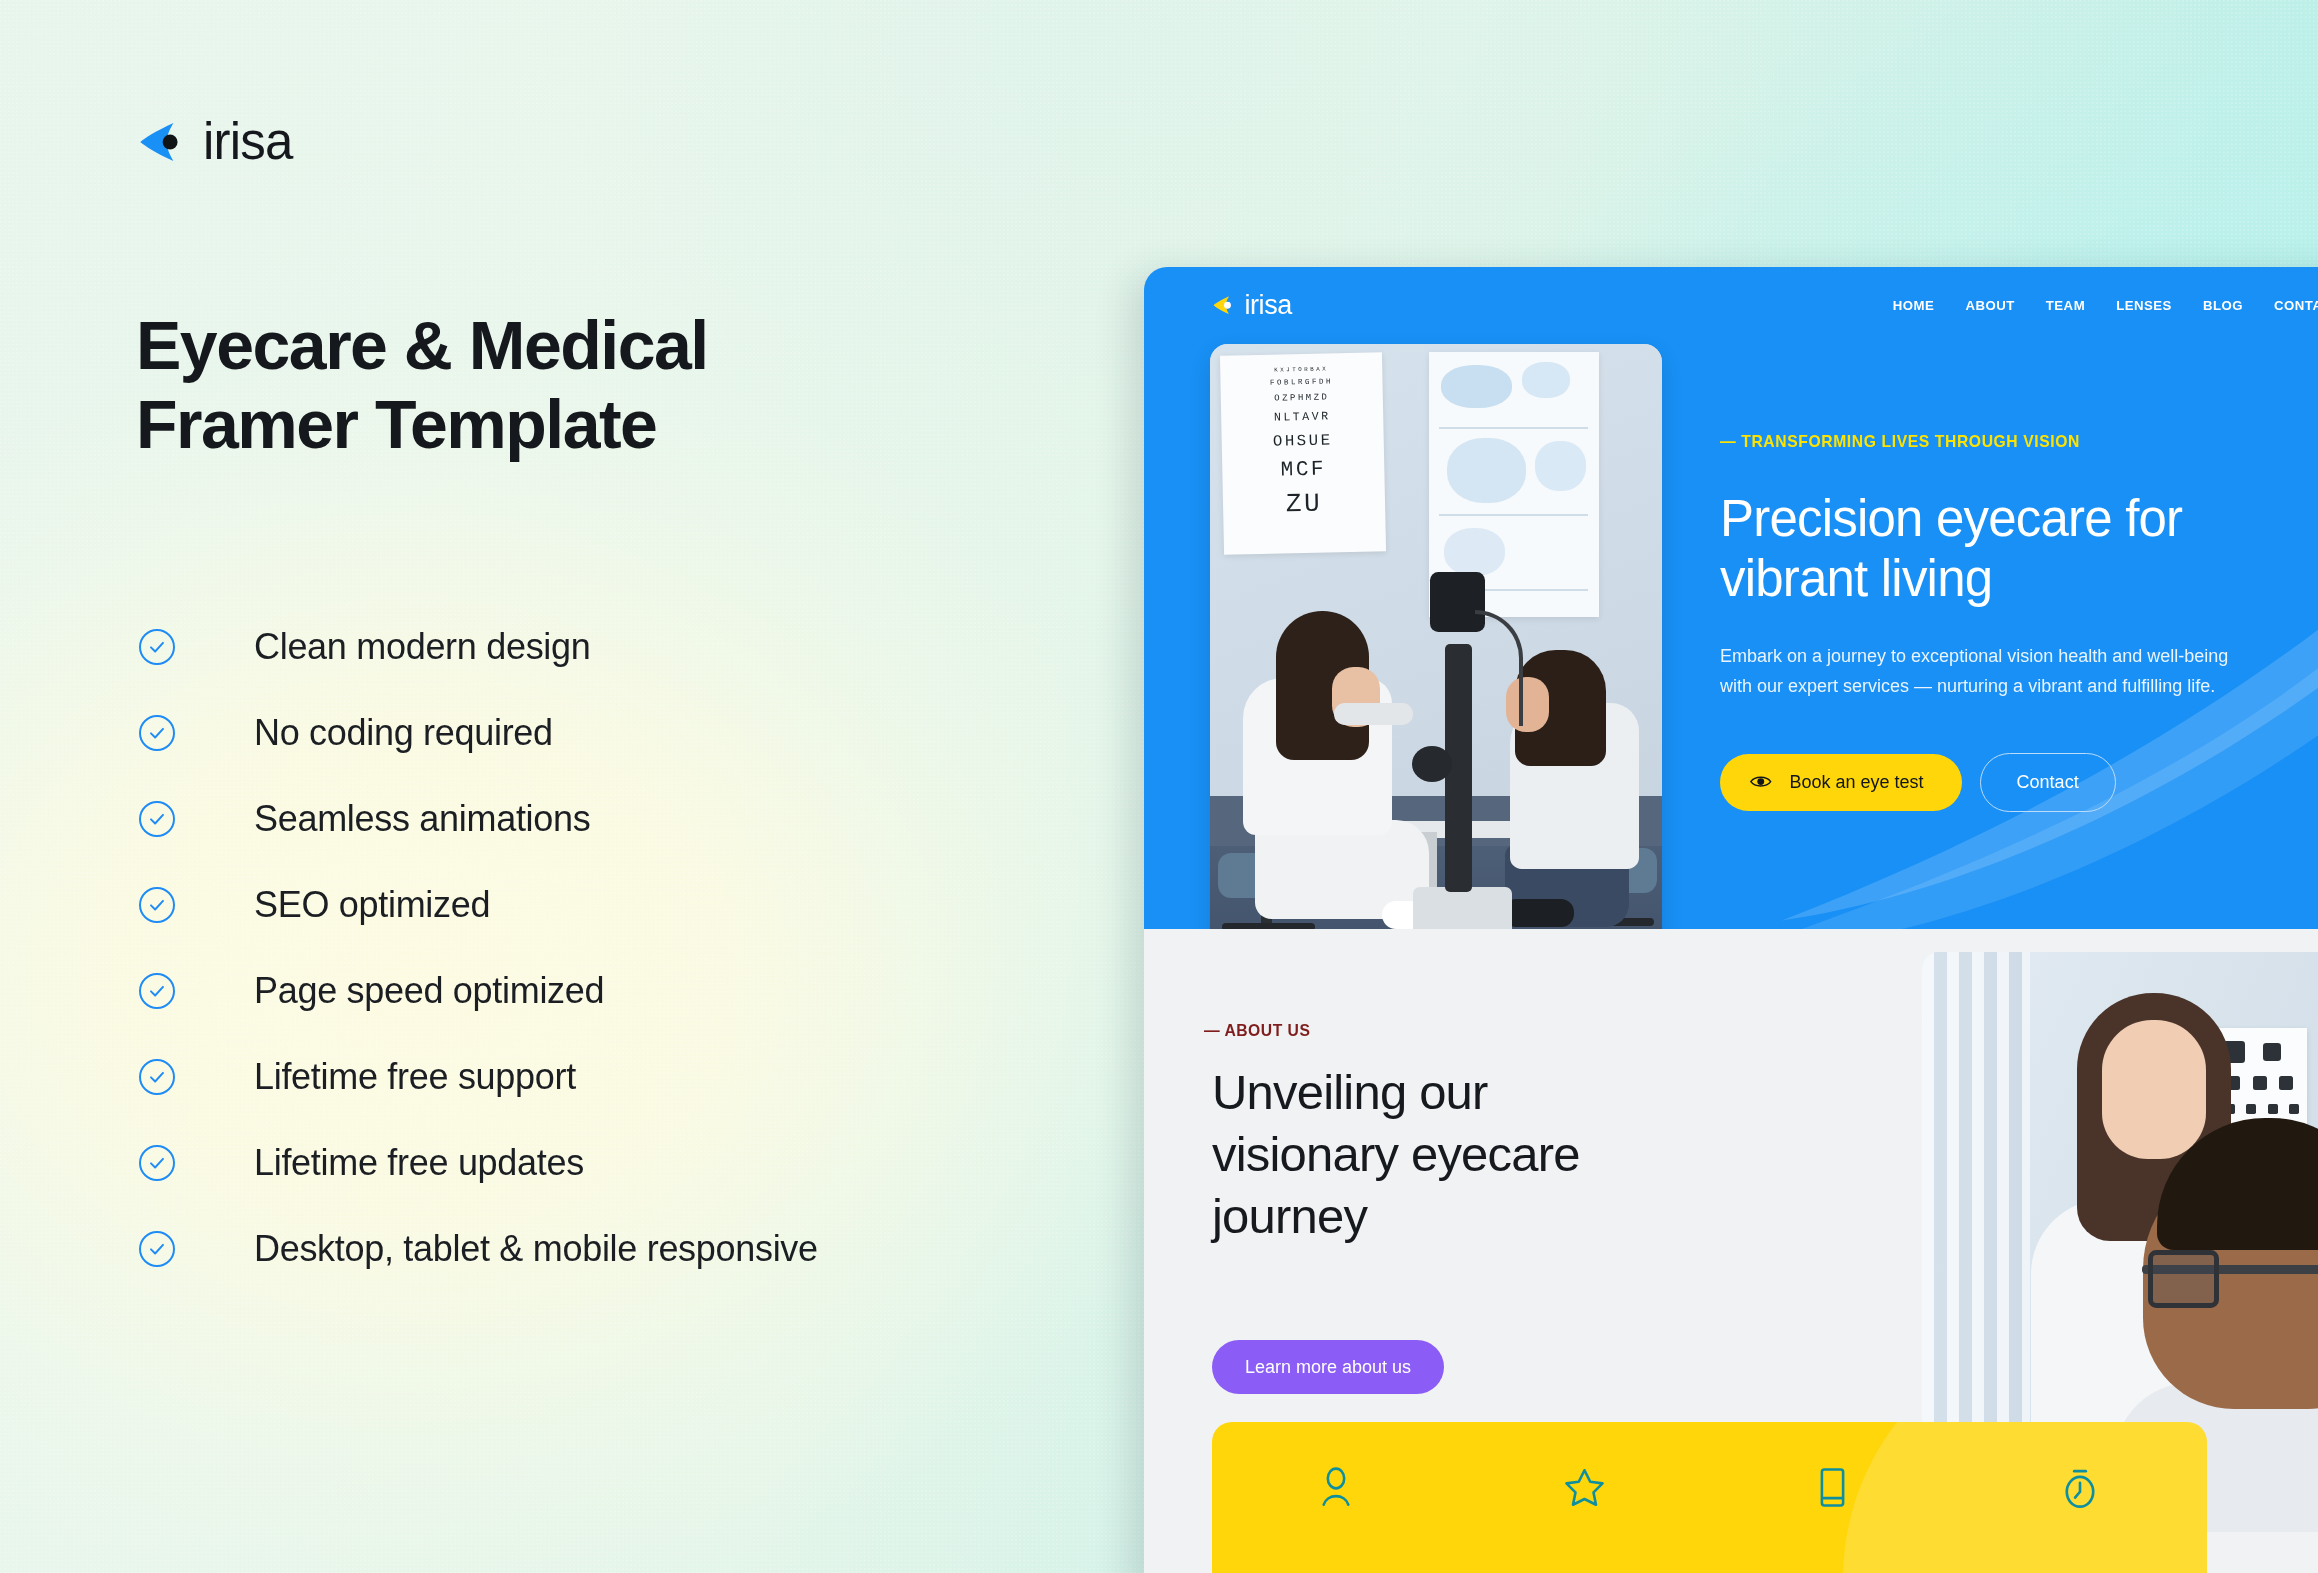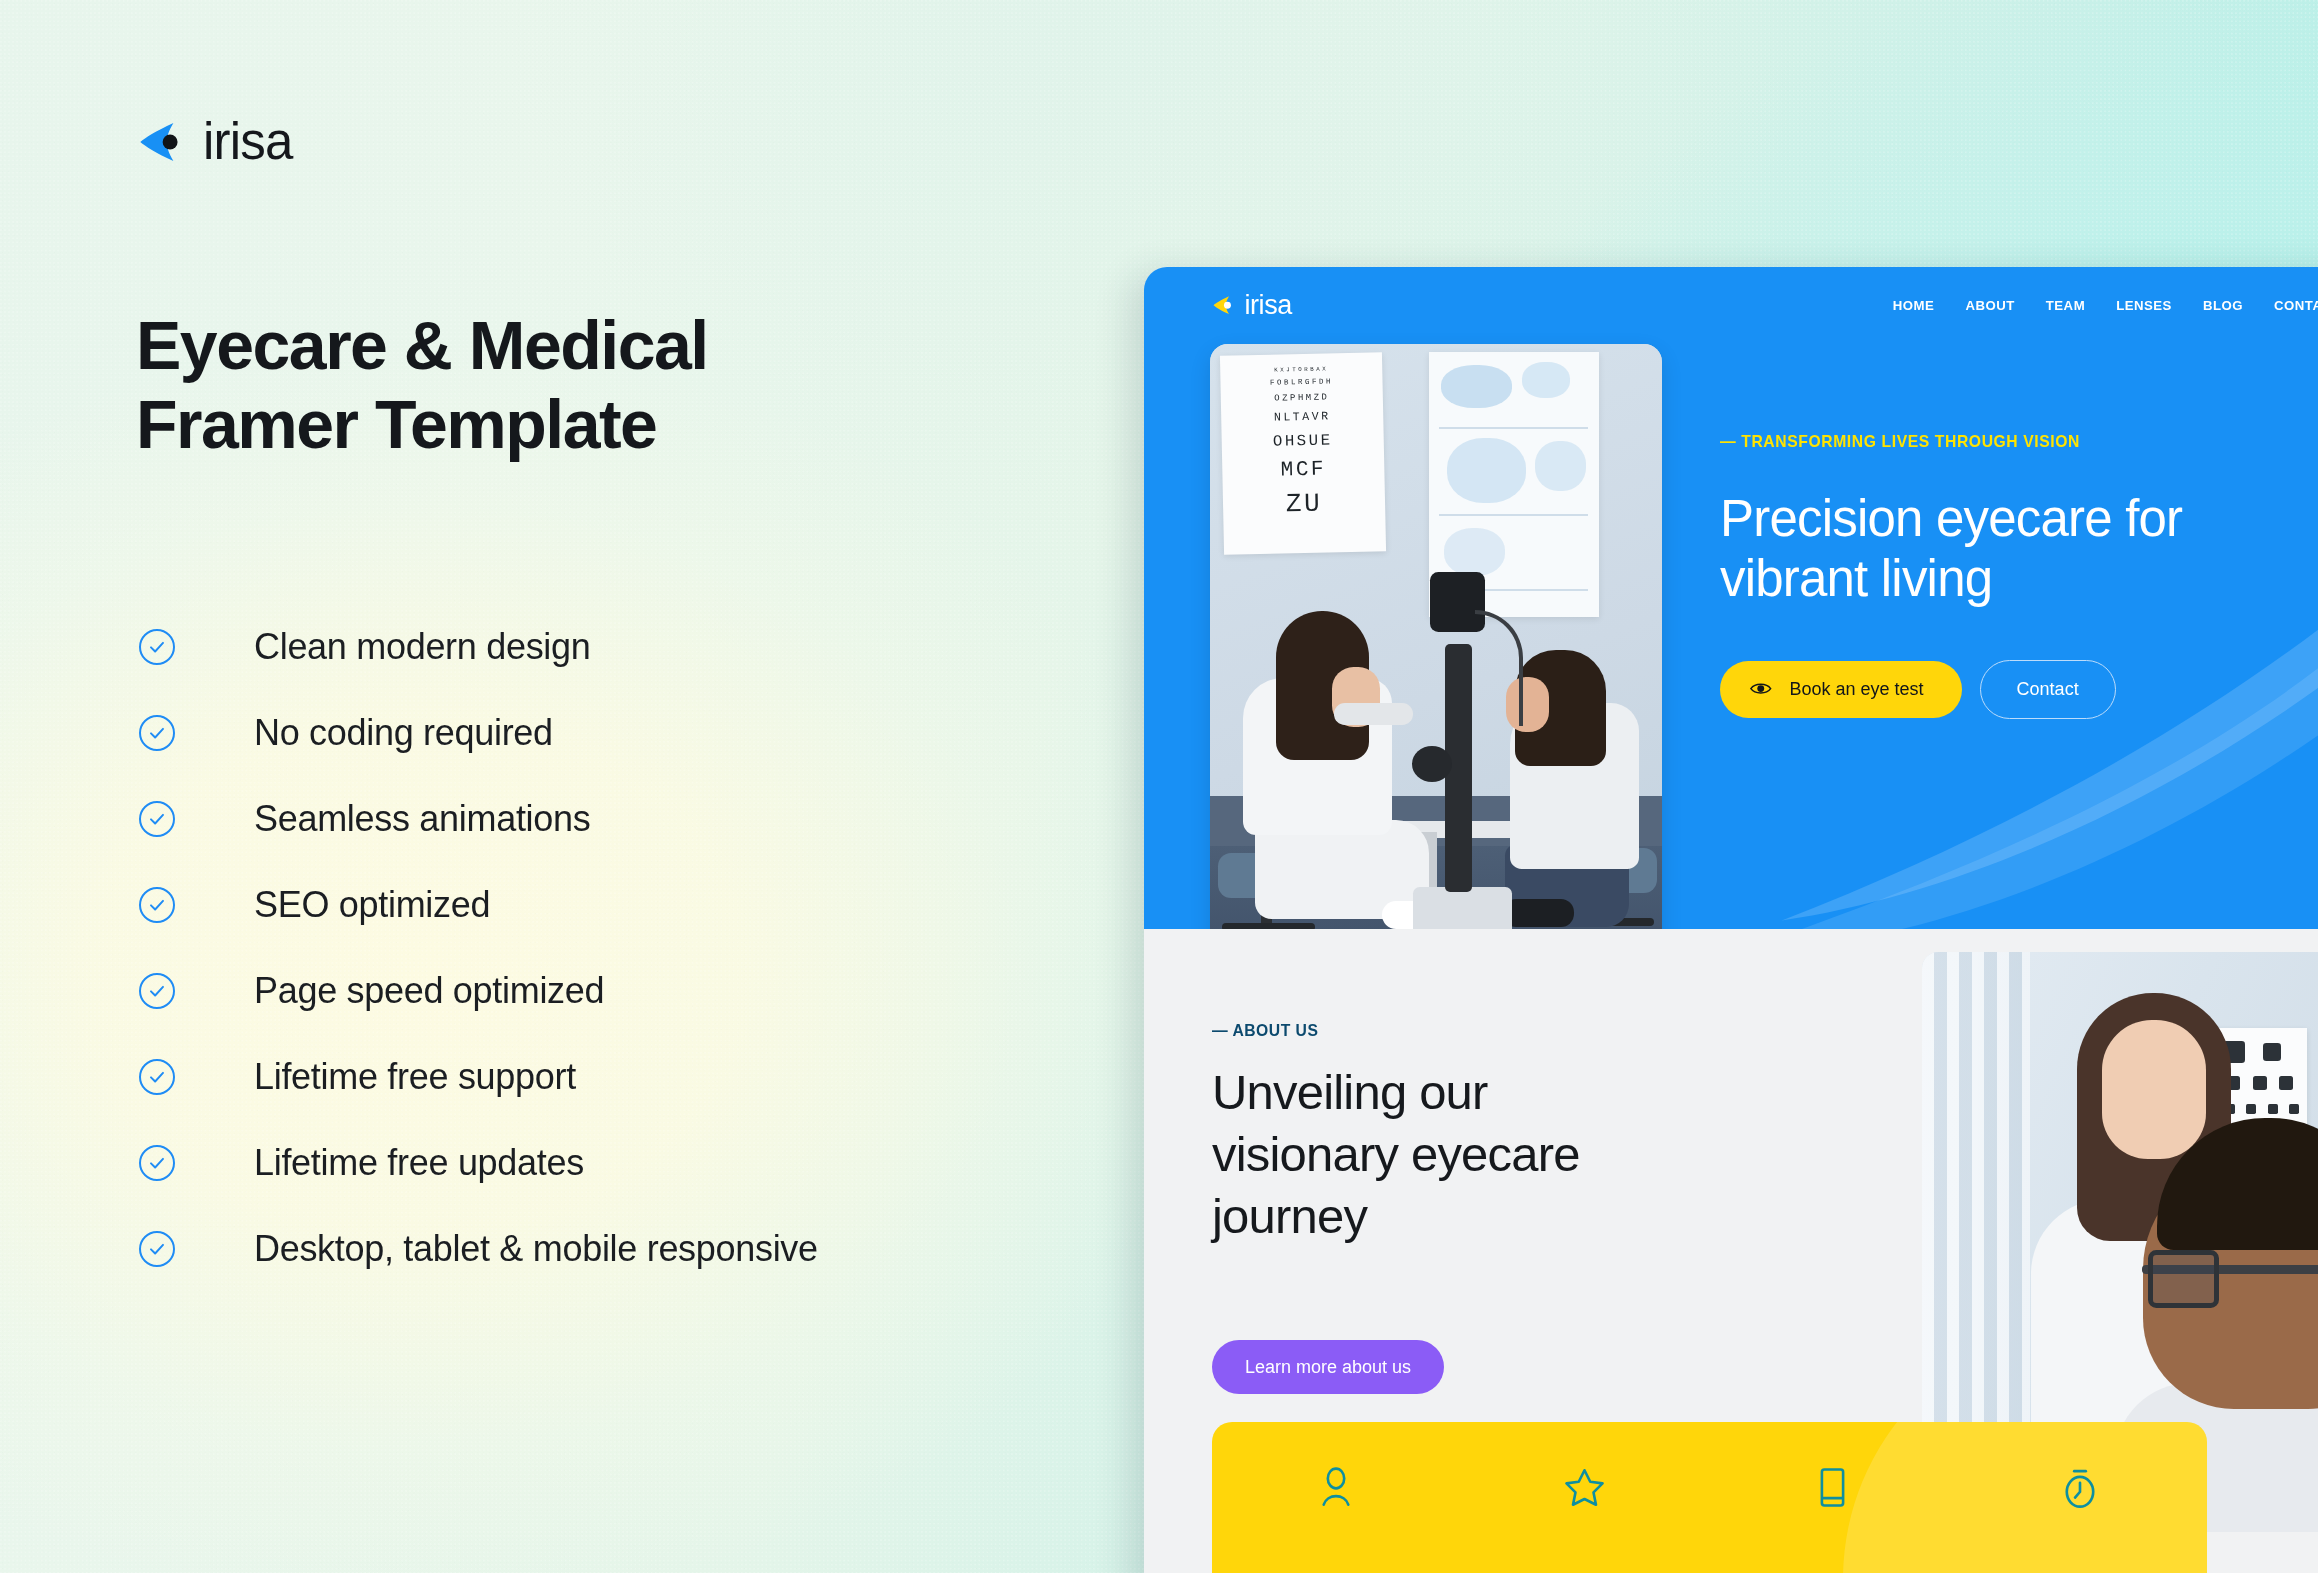--- a/index.html
+++ b/index.html
@@ -57,21 +57,21 @@
   .hero-h1 { color:#fff; font-size:51px; font-weight:400; line-height:1.18; margin-top:38px; letter-spacing:-0.8px; }
   .hero-p { color:#eaf4ff; font-size:18px; line-height:1.65; margin-top:33px; max-width:538px; }
   .hero-btns { display:flex; gap:18px; margin-top:51px; align-items:center; }
   .btn-yellow { background:#ffd60a; color:#12161a; font-size:18px; font-weight:500;
     border-radius:50px; padding:18px 38px 18px 30px; display:flex; align-items:center; gap:18px; border:none; }
   .btn-ghost { border:1.3px solid #bcdcfb; color:#fff; font-size:18px; border-radius:50px;
     padding:18px 36px; background:transparent; }
 
   
   .about { position:relative; background:#f1f2f3; height:662px; }
-  .about-eyebrow { position:absolute; left:68px; top:93px; color:#0c4a6e; font-size:15.7px; font-weight:700; letter-spacing:0.5px; }
+  .about-eyebrow { position:absolute; left:60px; top:93px; color:#7f1d1d; font-size:15.7px; font-weight:700; letter-spacing:0.5px; }
   .about-h2 { position:absolute; left:68px; top:132px; width:464px; color:#16191d;
     font-size:49px; font-weight:400; line-height:1.27; letter-spacing:-0.8px; }
   .about-btn { position:absolute; left:68px; top:411px; background:#8b5cf6; color:#fff;
     font-size:18px; border:none; border-radius:50px; padding:16.6px 33px; }
 
   .about-photo { position:absolute; right:0; top:23px; width:464px; height:580px;
     border-radius:16.6px 0 0 0; overflow:hidden; background:#dfe6ec; }
 
   .icon-bar { position:absolute; left:68px; bottom:-38px; width:995px; height:207px;
     background:#ffd60a; border-radius:20px; overflow:hidden; }
@@ -316,20 +316,21 @@
             <div class="m-cable"></div>
         </div>
       </div>
 
       <div class="hero-copy">
         <div class="eyebrow">— TRANSFORMING LIVES THROUGH VISION</div>
         <div class="hero-h1">
           <span>Precision eyecare for</span><br>
           <span>vibrant living</span>
         </div>
+        <p class="hero-p">Embark on a journey to exceptional vision health and well-being with our expert services — nurturing a vibrant and fulfilling life.</p>
         <div class="hero-btns">
           <button class="btn-yellow">
             <span>
               <svg width="21.5" height="13.2" viewBox="0 0 26 16">
                 <path d="M1 8 C6 1, 20 1, 25 8 C20 15, 6 15, 1 8 Z" fill="none" stroke="#12161a" stroke-width="1.8"></path>
                 <circle cx="13" cy="8" r="4.2" fill="#12161a"></circle>
               </svg>
             </span>
             <span>Book an eye test</span>
           </button>

